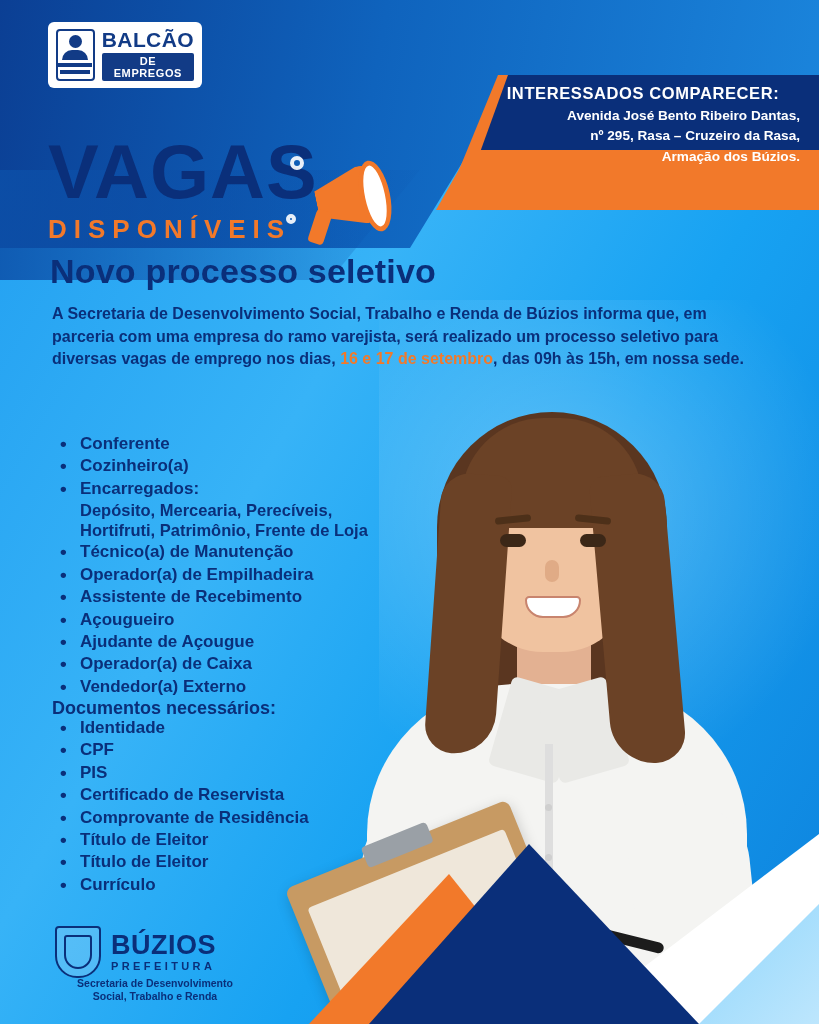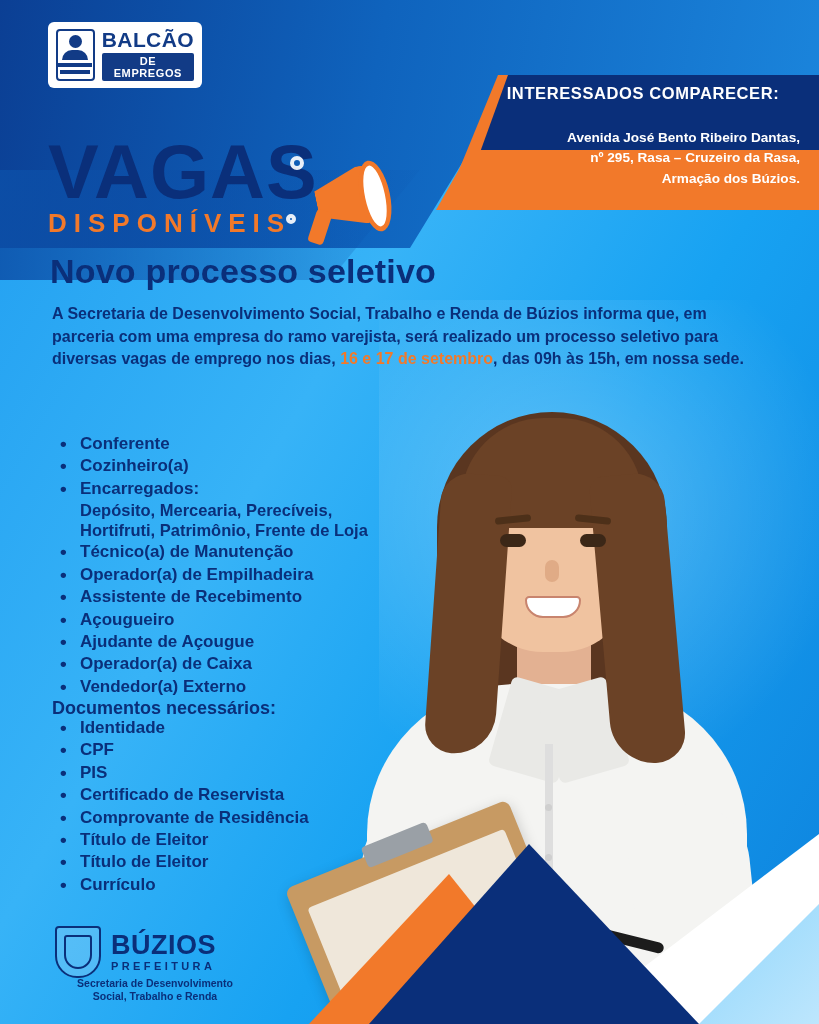--- a/index.html
+++ b/index.html
@@ -99,32 +99,32 @@
   
   .callout {
     position: absolute; top: 78px; left: 478px; width: 330px;
     color: #ffffff; text-align: center;
   }
   .callout-title {
     font-size: 16.5px; font-weight: 700; letter-spacing: .6px; line-height: 1.2;
     padding: 6px 0 2px 0;
   }
   .callout-addr {
-    margin-top: 22px; font-size: 13.6px; font-weight: 700; line-height: 1.5;
+    font-size: 13.6px; font-weight: 700; line-height: 1.5;
     color: #ffffff; text-align: right; padding-right: 8px;
   }
 
   
   .vagas-wrap { position: absolute; top: 136px; left: 48px; width: 420px; }
   .vagas {
     font-size: 76px; font-weight: 700; color: #0a2f7a; letter-spacing: 1px;
     line-height: .95; font-family: "Liberation Sans", sans-serif;
   }
   .disponiveis {
-    font-size: 26px; font-weight: 700; color: #f2792a;
+    margin-top: 6px; font-size: 26px; font-weight: 700; color: #f2792a;
     letter-spacing: 7px;
   }
   
   .megaphone { position: absolute; top: 150px; left: 286px; width: 120px; height: 110px; }
   .mega-cone {
     position: absolute; left: 30px; top: 18px; width: 72px; height: 58px;
     background: #f2792a; border-radius: 6px 26px 26px 6px;
     clip-path: polygon(0 16px, 46px 0, 72px 0, 72px 58px, 46px 58px, 0 42px);
     transform: rotate(-12deg);
   }

